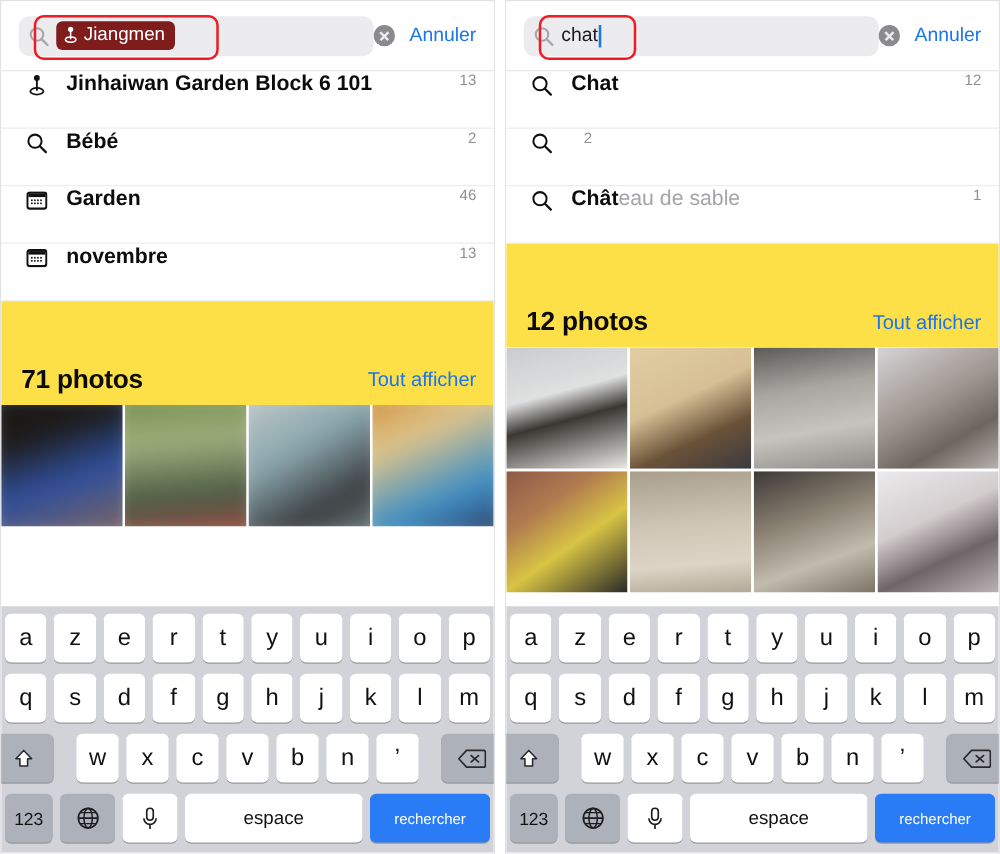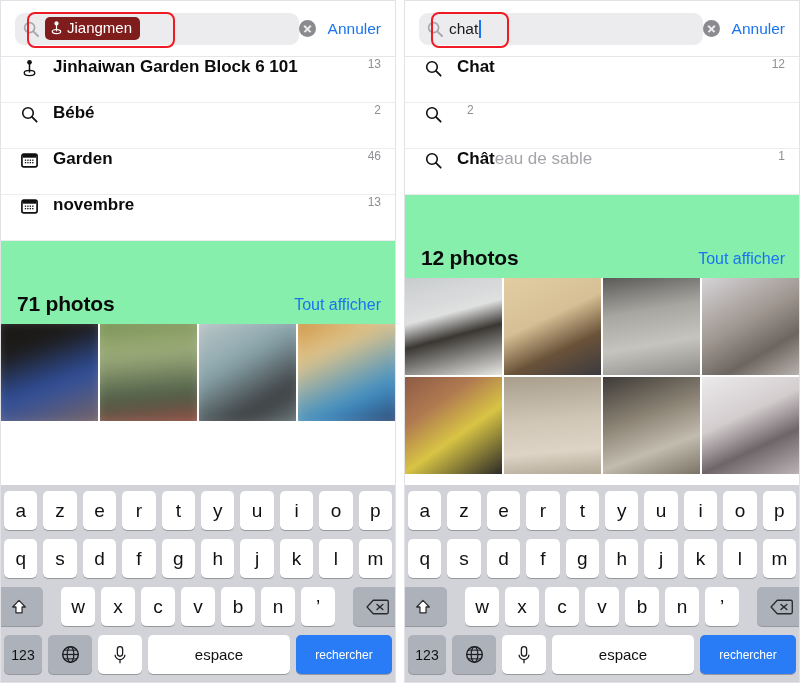--- a/index.html
+++ b/index.html
@@ -140,21 +140,21 @@
     font-size: 12px;
     color: #8e8e93;
     margin-left: 10px;
   }
 
   
   .photos-head {
     display: flex;
     align-items: flex-end;
     justify-content: space-between;
-    background: #86efac;
+    background: #fde047;
     padding: 14px 14px 8px 16px;
   }
   .photos-head .ttl {
     font-size: 21px;
     font-weight: 700;
     color: #0b0b0c;
     letter-spacing: -0.2px;
   }
   .photos-head .link {
     font-size: 16px;

